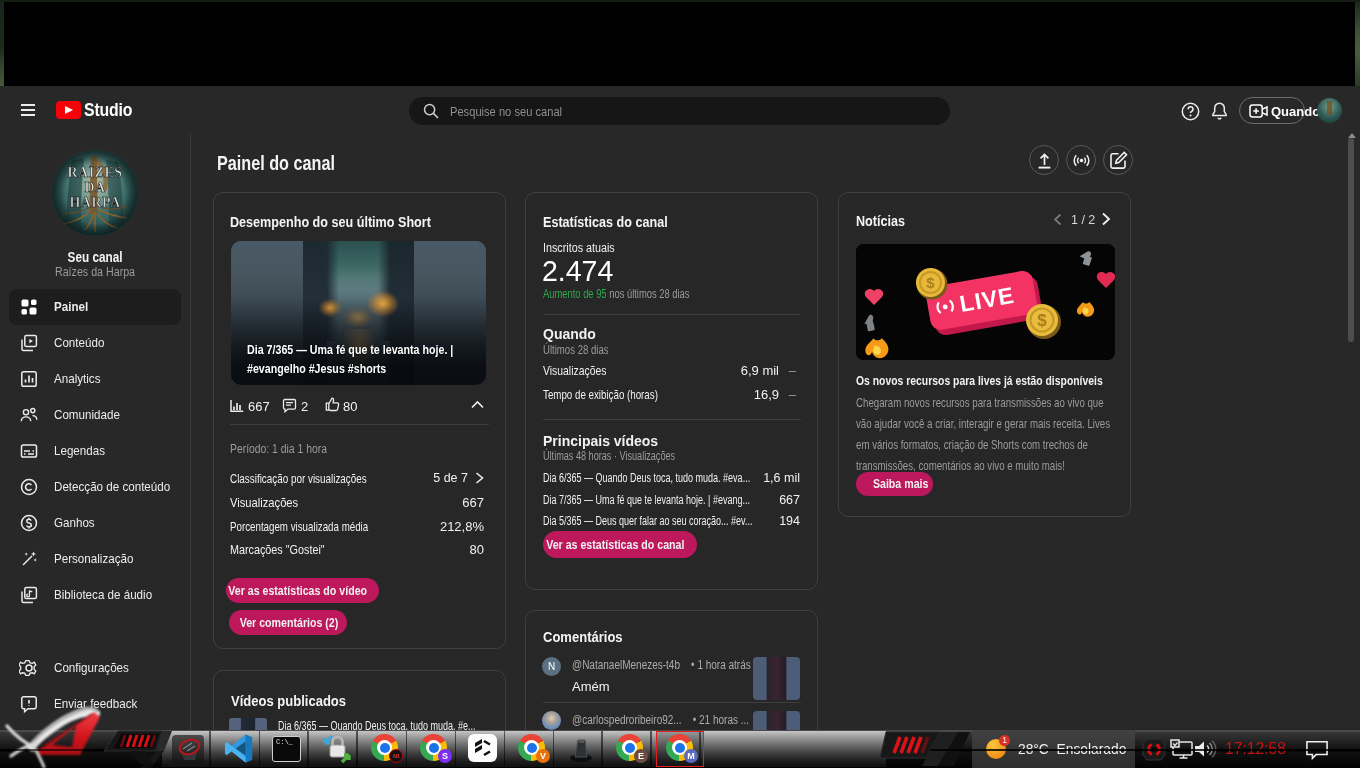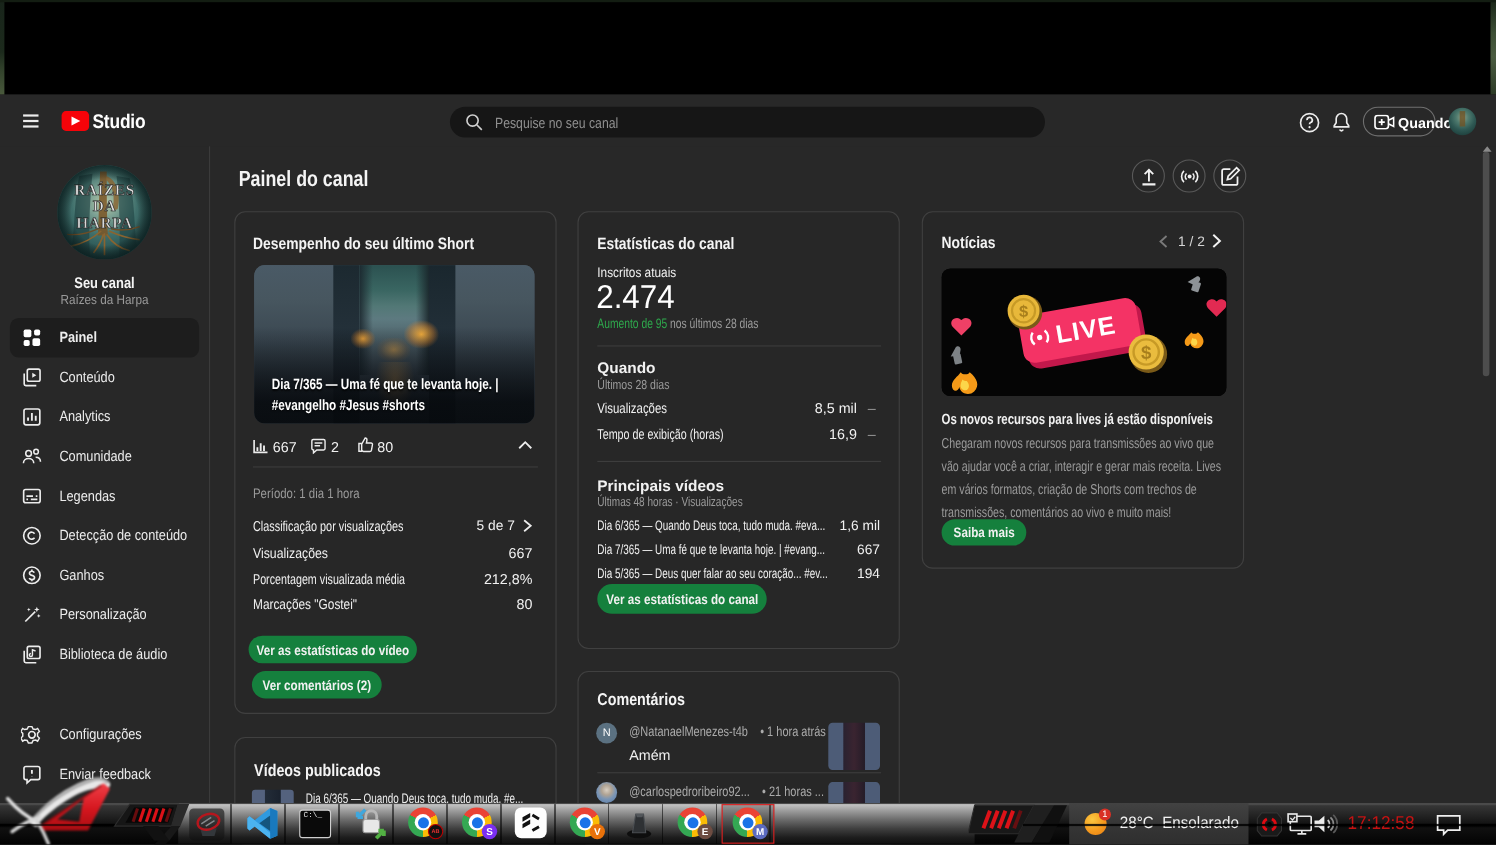--- a/index.html
+++ b/index.html
@@ -48,22 +48,22 @@
   .cbtn { width:30px; height:30px; border:1px solid #595959; border-radius:50%; top:145px; }
 
   .card { border:1px solid #404040; border-radius:10px; background:#272727; }
   #card1 { left:213px; top:192px; width:293px; height:457px; }
   #card2 { left:525px; top:192px; width:293px; height:398px; }
   #card3 { left:838px; top:192px; width:293px; height:325px; }
   #card4 { left:213px; top:670px; width:293px; height:98px; }
   #card5 { left:525px; top:610px; width:293px; height:158px; }
 
   .ctitle { font-size:15px; font-weight:bold; color:#f4f4f4; transform:scaleX(.84); transform-origin:0 50%; white-space:nowrap; }
-  .pill { background:#15803d; border-radius:14px; color:#f1f1f1; font-size:12.5px; font-weight:bold;
-          display:flex; align-items:center; justify-content:center; white-space:nowrap; }
+  .pill { background:#be185d; border-radius:14px; color:#f1f1f1; font-size:12.5px; font-weight:bold;
+          display:flex; align-items:center; justify-content:flex-end; white-space:nowrap; }
   .pill span { transform:scaleX(.85); transform-origin:50% 50%; }
   .hr { background:#3d3d3d; height:1px; }
   .rrow { font-size:13px; color:#f1f1f1; }
   .rval { position:absolute; right:0; top:0; text-align:right; }
   .sq { transform:scaleX(.75); transform-origin:0 50%; white-space:nowrap; }
   .sq76 { transform:scaleX(.76); transform-origin:0 50%; white-space:nowrap; }
   .sq72 { transform:scaleX(.72); transform-origin:0 50%; white-space:nowrap; }
   .sq80 { transform:scaleX(.80); transform-origin:0 50%; white-space:nowrap; }
   .sq83 { transform:scaleX(.83); transform-origin:0 50%; white-space:nowrap; }
   .sq86 { transform:scaleX(.86); transform-origin:0 50%; white-space:nowrap; }
@@ -324,21 +324,21 @@
       <span>Ver comentários (2)</span>
     </div>
 
   <div class="abs ctitle" style="left:543px;top:213px">Estatísticas do canal</div>
   <div class="abs wt sq86" style="left:543px;top:241px;font-size:12.5px">Inscritos atuais</div>
   <div class="abs" style="left:542px;top:254px;font-size:30px;color:#fff;transform:scaleX(.95);transform-origin:0 0">2.474</div>
   <div class="abs sq" style="left:543px;top:287px;font-size:12.5px;color:#2ea84c">Aumento de 95<span style="color:#9b9b9b"> nos últimos 28 dias</span></div>
   <div class="abs hr" style="left:543px;top:314px;width:258px"></div>
   <div class="abs wt" style="left:543px;top:326px;font-size:14px;font-weight:bold">Quando</div>
   <div class="abs sq80" style="left:543px;top:343px;font-size:12px;color:#9b9b9b">Últimos 28 dias</div>
-  <div class="abs rrow" style="left:543px;top:363px;width:253px"><span class="sq80" style="display:inline-block">Visualizações</span><span class="rval" style="right:17px">8,5 mil</span><span class="rval" style="color:#9b9b9b">–</span></div>
+  <div class="abs rrow" style="left:543px;top:363px;width:253px"><span class="sq80" style="display:inline-block">Visualizações</span><span class="rval" style="right:17px">6,9 mil</span><span class="rval" style="color:#9b9b9b">–</span></div>
   <div class="abs rrow" style="left:543px;top:387px;width:253px"><span class="sq" style="display:inline-block">Tempo de exibição (horas)</span><span class="rval" style="right:17px">16,9</span><span class="rval" style="color:#9b9b9b">–</span></div>
   <div class="abs hr" style="left:543px;top:419px;width:258px"></div>
   <div class="abs wt" style="left:543px;top:433px;font-size:14px;font-weight:bold">Principais vídeos</div>
   <div class="abs sq76" style="left:543px;top:449px;font-size:12px;color:#9b9b9b">Últimas 48 horas · Visualizações</div>
   <div class="abs rrow" style="left:543px;top:471px;width:257px;font-size:12.5px"><span class="sq72" style="display:inline-block">Dia 6/365 — Quando Deus toca, tudo muda. #eva...</span><span class="rval">1,6 mil</span></div>
   <div class="abs rrow" style="left:543px;top:493px;width:257px;font-size:12.5px"><span class="sq72" style="display:inline-block">Dia 7/365 — Uma fé que te levanta hoje. | #evang...</span><span class="rval">667</span></div>
   <div class="abs rrow" style="left:543px;top:514px;width:257px;font-size:12.5px"><span class="sq72" style="display:inline-block">Dia 5/365 — Deus quer falar ao seu coração... #ev...</span><span class="rval">194</span></div>
   <div class="abs pill" style="left:543px;top:531px;width:154px;height:27px">
       <span>Ver as estatísticas do canal</span>
     </div>

